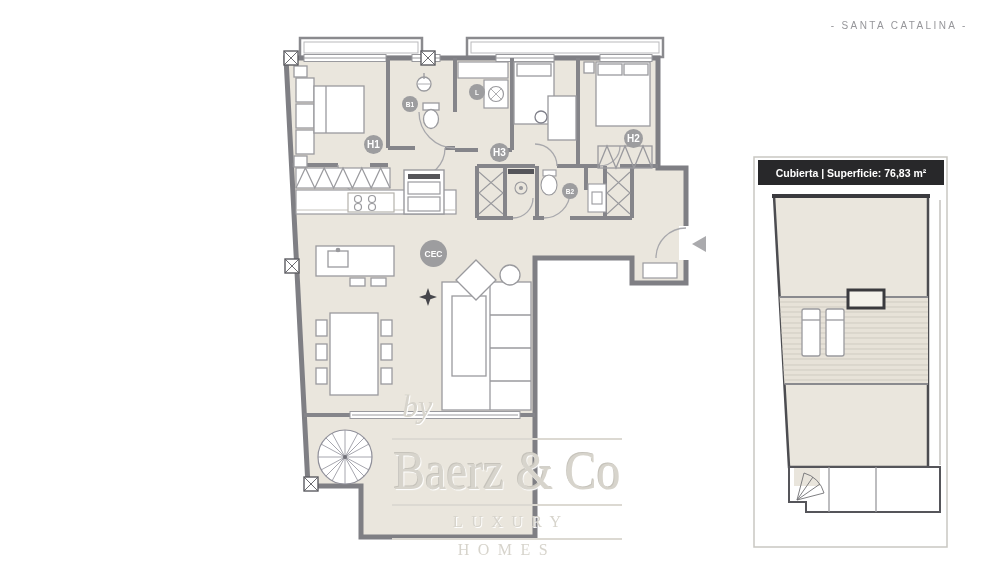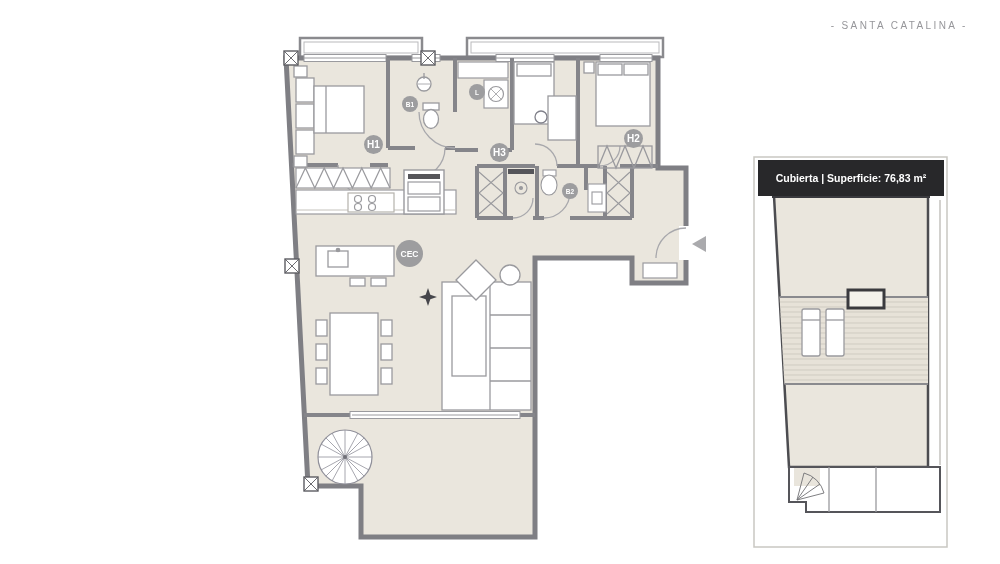--- a/index.html
+++ b/index.html
@@ -13,21 +13,21 @@
   .brand-sub{font-size:10px;letter-spacing:2.4px;text-indent:2.4px;color:#96969a;}
 
   
   .rl{position:absolute;background:#9d9d9f;color:#fff;border-radius:50%;
       display:flex;align-items:center;justify-content:center;font-weight:bold;}
   .rl-s{width:16px;height:16px;font-size:6.5px;}
   .rl-m{width:19px;height:19px;font-size:10px;}
   .rl-l{width:27px;height:27px;font-size:8.5px;}
 
   
-  .roof-header{position:absolute;left:758px;top:160px;width:186px;height:36px;
+  .roof-header{position:absolute;left:758px;top:160px;width:186px;height:25px;
       background:#28282a;color:#ffffff;font-size:10.5px;font-weight:bold;
       display:flex;align-items:center;justify-content:center;}
 
   
   .watermark{position:absolute;left:392px;top:390px;width:230px;height:154px;
       color:#d7d4cc;pointer-events:none;}
   .wm-by{position:absolute;top:0;left:10px;font-family:"Liberation Serif",serif;
       font-style:italic;font-size:32px;line-height:1;text-shadow:1px 1px 0 #ffffff;}
   .wm-line{position:absolute;left:0;width:100%;border-top:2px solid #dcd9d2;}
   .wm-l1{top:48px;} .wm-l2{top:114px;} .wm-l3{top:148px;}
@@ -265,16 +265,24 @@
   </div>
 
   <div class="roof-header">Cubierta | Superficie: 76,83 m²</div>
 
   <div class="rl rl-m" style="left:364px;top:135px;">H1</div>
   <div class="rl rl-s" style="left:402px;top:96px;">B1</div>
   <div class="rl rl-s" style="left:469px;top:84px;">L</div>
   <div class="rl rl-m" style="left:490px;top:143px;">H3</div>
   <div class="rl rl-m" style="left:624px;top:129px;">H2</div>
   <div class="rl rl-s" style="left:562px;top:183px;">B2</div>
-  <div class="rl rl-l" style="left:396px;top:240px;">CEC</div>
-
+  <div class="rl rl-l" style="left:420px;top:240px;">CEC</div>
+
+  <div class="watermark">
+    <div class="wm-by">by</div>
+    <div class="wm-line wm-l1"></div>
+    <div class="wm-name">Baerz &amp; Co</div>
+    <div class="wm-line wm-l2"></div>
+    <div class="wm-tagline">LUXURY HOMES</div>
+    <div class="wm-line wm-l3"></div>
+  </div>
 
 </div>
 
 </body></html>

